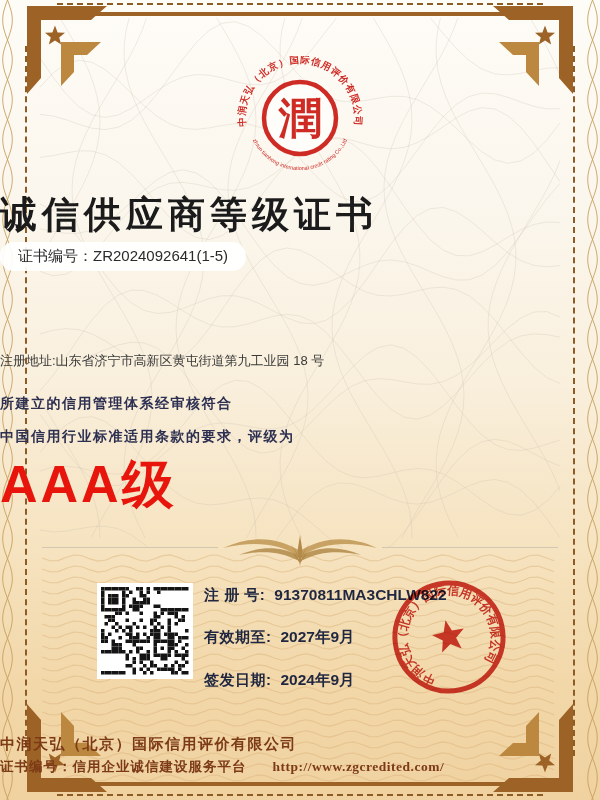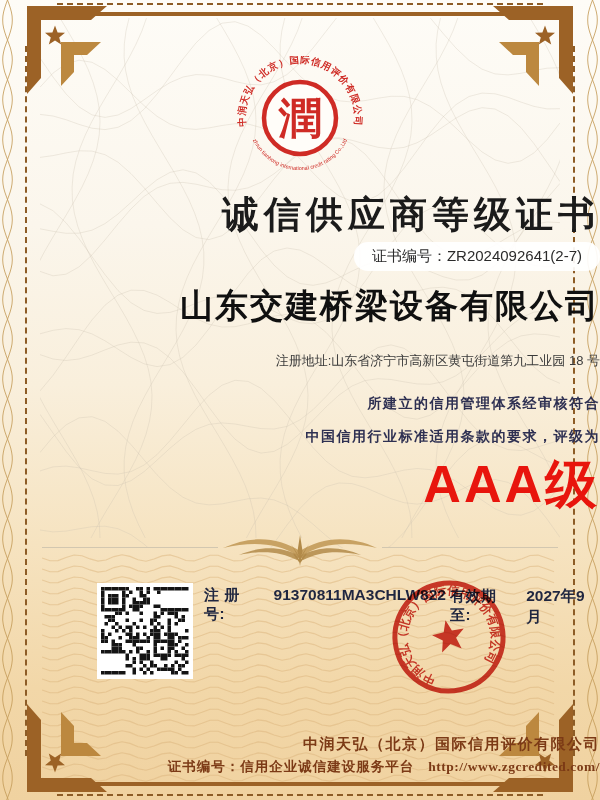--- a/index.html
+++ b/index.html
@@ -1,20 +1,20 @@
 <!DOCTYPE html>
 <html><head>
 <meta charset="utf-8">
 <style>
   *{margin:0;padding:0;box-sizing:border-box}
   body{width:600px;font-family:"Liberation Sans",sans-serif}
   .page{position:relative;width:600px;height:800px;overflow:hidden;
     background:linear-gradient(180deg,#fefcf7 0%,#fbf6ec 28%,#f9efdc 48%,#f6e3c0 68%,#f2d7a8 86%,#f0d2a0 100%)}
   .abs{position:absolute}
-  .center{left:0;right:0;text-align:right}
+  .center{left:0;right:0;text-align:left}
   
   #guilloche{left:40px;top:18px;z-index:0}
   #guilloche path{fill:none;stroke:#c9c1b1;stroke-width:.8;opacity:.38}
   #waves{left:42px;top:552px;z-index:0}
   #waves path{fill:none;stroke:#dcb37b;stroke-width:1.1;opacity:.5}
   .braid{top:0;z-index:1}
   .braid path{fill:none;stroke:#c69d5c;stroke-width:1;opacity:.85}
   .braid.l{left:1px}.braid.r{right:1px}
   
   .dash{border:0 dashed #8d5c26;z-index:1}
@@ -40,31 +40,31 @@
   .company{top:284px;font-size:33px;font-weight:900;color:#101010;letter-spacing:2px;z-index:2}
   .address{top:352px;font-size:13px;font-weight:normal;color:#3a3a3a;z-index:2}
   .bodyline{font-size:14px;font-weight:bold;color:#2e3052;letter-spacing:1.5px;z-index:2}
   .l1{top:395px}.l2{top:428px}
   .rating{top:450px;font-size:52px;font-weight:900;color:#e8150d;letter-spacing:3px;z-index:2}
   .divline{top:547px;height:1px;background:#d2c7b0;z-index:1}
   .divline.dl{left:42px;width:176px}.divline.dr{right:42px;width:176px}
   .flourish{left:215px;top:530px;width:170px;height:40px;z-index:2}
   #qr{left:97px;top:583px;width:96px;height:96px;z-index:2}
   #qr rect{fill:#141414}
-  .info{left:204px;top:586px;z-index:2;display:flex;flex-direction:row;gap:4px}
+  .info{left:204px;top:586px;z-index:2;display:flex;flex-direction:column;gap:22px}
   .inforow{display:flex;align-items:baseline;font-size:15px;color:#1f2640;font-weight:bold}
   .inforow .lab{margin-right:9px;letter-spacing:.5px}
   .inforow .val{font-size:15.5px}
   .seal{left:384px;top:572px;width:130px;height:130px;z-index:3;opacity:.93;
     transform:rotate(-12deg);mix-blend-mode:multiply}
   .footer1{top:735px;font-family:"Liberation Serif",serif;font-size:15px;font-weight:bold;
     color:#7c3a16;letter-spacing:1.5px;z-index:2}
   .footer2{top:758px;font-family:"Liberation Serif",serif;font-size:13.5px;font-weight:bold;
     color:#7c3a16;letter-spacing:1px;z-index:2}
-  .footer2 .url{margin-left:14px;letter-spacing:.5px}
+  .footer2 .url{margin-left:26px;letter-spacing:.5px}
 </style>
 </head>
 <body>
 
 <div class="page">
 
   
   <svg width="0" height="0">
     <defs>
       <g id="cornerShape">
@@ -165,23 +165,22 @@
     <text font-size="5.5" fill="#cf2b25">
       <textPath href="#logoBotArc" startOffset="50%" text-anchor="middle">zhrun tianhong international credit rating Co.,Ltd</textPath>
     </text>
     <circle cx="75" cy="62" r="36" fill="#fffdf9" stroke="#cf2b25" stroke-width="4.5"></circle>
     <text x="75" y="77" text-anchor="middle" font-size="43" font-weight="bold" fill="#cf2b25" font-family="'Liberation Serif',serif">潤</text>
   </svg>
 
   
   <div class="abs center title">诚信供应商等级证书</div>
   <div class="abs center certno-wrap">
-    <span class="certno">证书编号：ZR2024092641(2-7)</span>
+    <span class="certno">证书编号：ZR2024092641(1-5)</span>
   </div>
-  <div class="abs center company">山东交建桥梁设备有限公司</div>
   <div class="abs center address">注册地址:山东省济宁市高新区黄屯街道第九工业园 18 号</div>
   <div class="abs center bodyline l1">所建立的信用管理体系经审核符合</div>
   <div class="abs center rating">AAA级</div>
   <div class="abs center bodyline l2">中国信用行业标准适用条款的要求，评级为</div>
 
   
   <div class="abs divline dl"></div>
   <div class="abs divline dr"></div>
   <svg class="abs flourish" viewBox="0 0 170 40">
     <g id="flourishHalf">
@@ -463,20 +462,24 @@
     </svg>
   <div class="abs info">
     <div class="inforow">
       <span class="lab">注 册 号:</span>
       <span class="val">91370811MA3CHLW822</span>
     </div>
     <div class="inforow">
       <span class="lab">有效期至:</span>
       <span class="val">2027年9月</span>
     </div>
+    <div class="inforow">
+      <span class="lab">签发日期:</span>
+      <span class="val">2024年9月</span>
+    </div>
   </div>
 
   
   <svg class="abs seal" viewBox="0 0 130 130">
     <circle cx="65" cy="65" r="54" fill="none" stroke="#cc2f25" stroke-width="5"></circle>
     <text font-size="12" font-weight="bold" fill="#cc2f25">
       <textPath href="#sealArc" startOffset="0" textLength="212" lengthAdjust="spacingAndGlyphs">中润天弘（北京）国际信用评价有限公司</textPath>
     </text>
     <polygon id="sealStar" points="65.0,48.0 69.2,59.2 81.2,59.7 71.8,67.2 75.0,78.8 65.0,72.1 55.0,78.8 58.2,67.2 48.8,59.7 60.8,59.2" fill="#cc2f25"></polygon>
   </svg>

